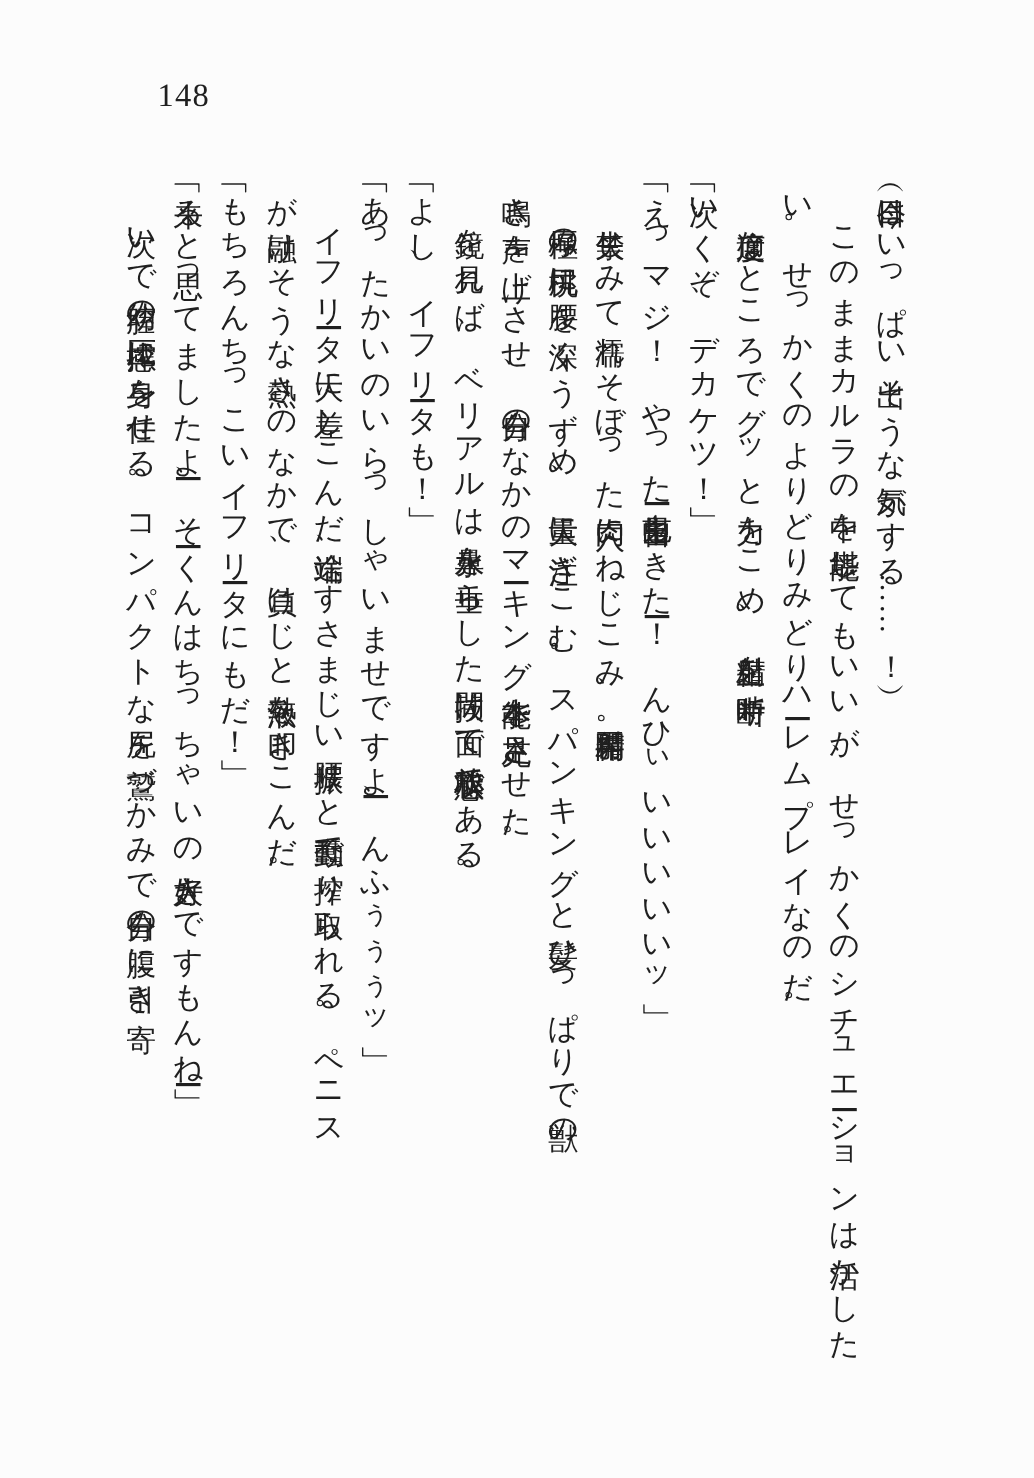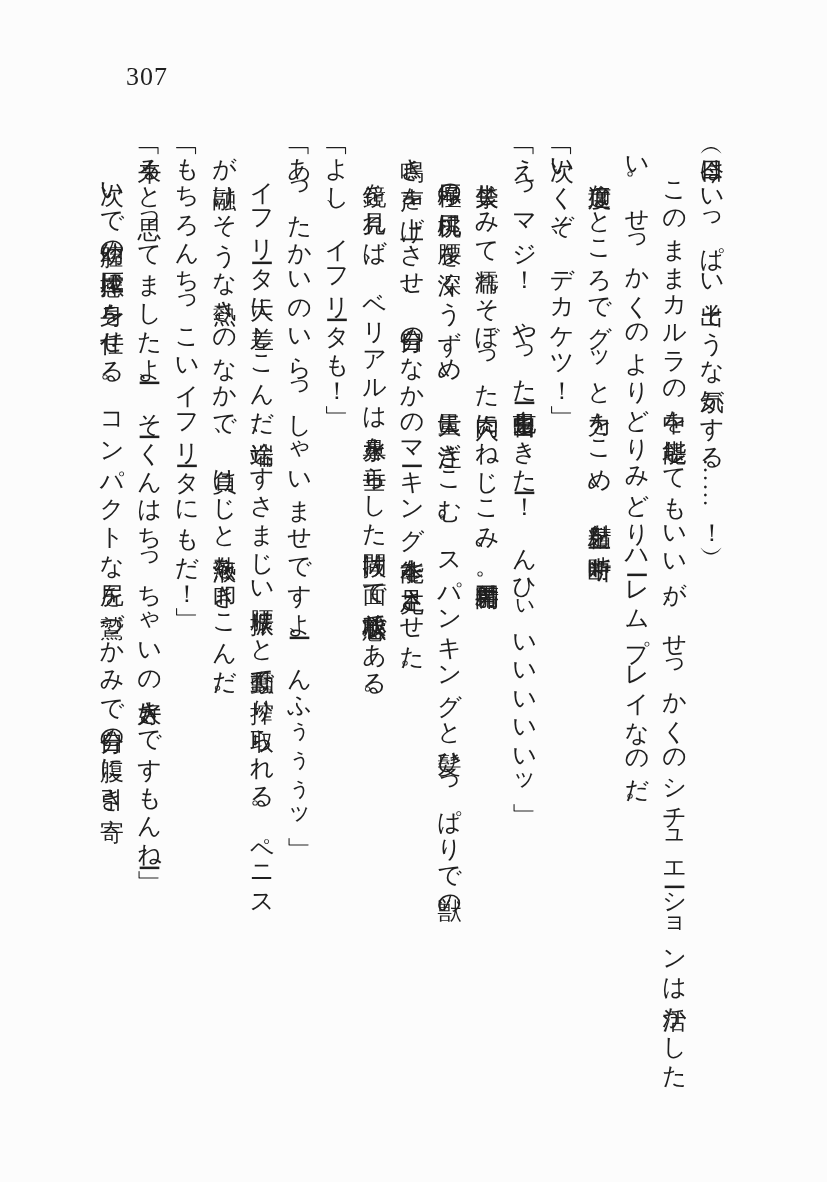--- a/index.html
+++ b/index.html
@@ -45,21 +45,21 @@
   }
   .text-block p.indent {
     text-indent: 25px; 
   }
 </style>
 </head>
 <body>
 
 <div class="page">
 
-  <div class="page-number">307</div>
+  <div class="page-number">148</div>
 
   <div class="text-block">
     <p>（今日はいっぱい出そうな気がする……！）</p>
     <p class="indent">このままカルラの中を堪能してもいいが、せっかくのシチュエーションは活かした</p>
     <p>い。せっかくのよりどりみどりハーレムプレイなのだ。</p>
     <p class="indent">適度なところでグッと力をこめ、射精を一時中断。</p>
     <p>「次いくぞ、デカケツ！」</p>
     <p>「えっマジ！　やったー鬼畜中出しきたー！　んひぃいいいいいッ」</p>
     <p class="indent">失禁じみて濡れそぼった肉穴にねじこみ、射精再開。</p>
     <p class="indent">極厚の桃尻に腰を深くうずめ、大量に注ぎこむ。スパンキングと髪ひっぱりで獣の</p>

